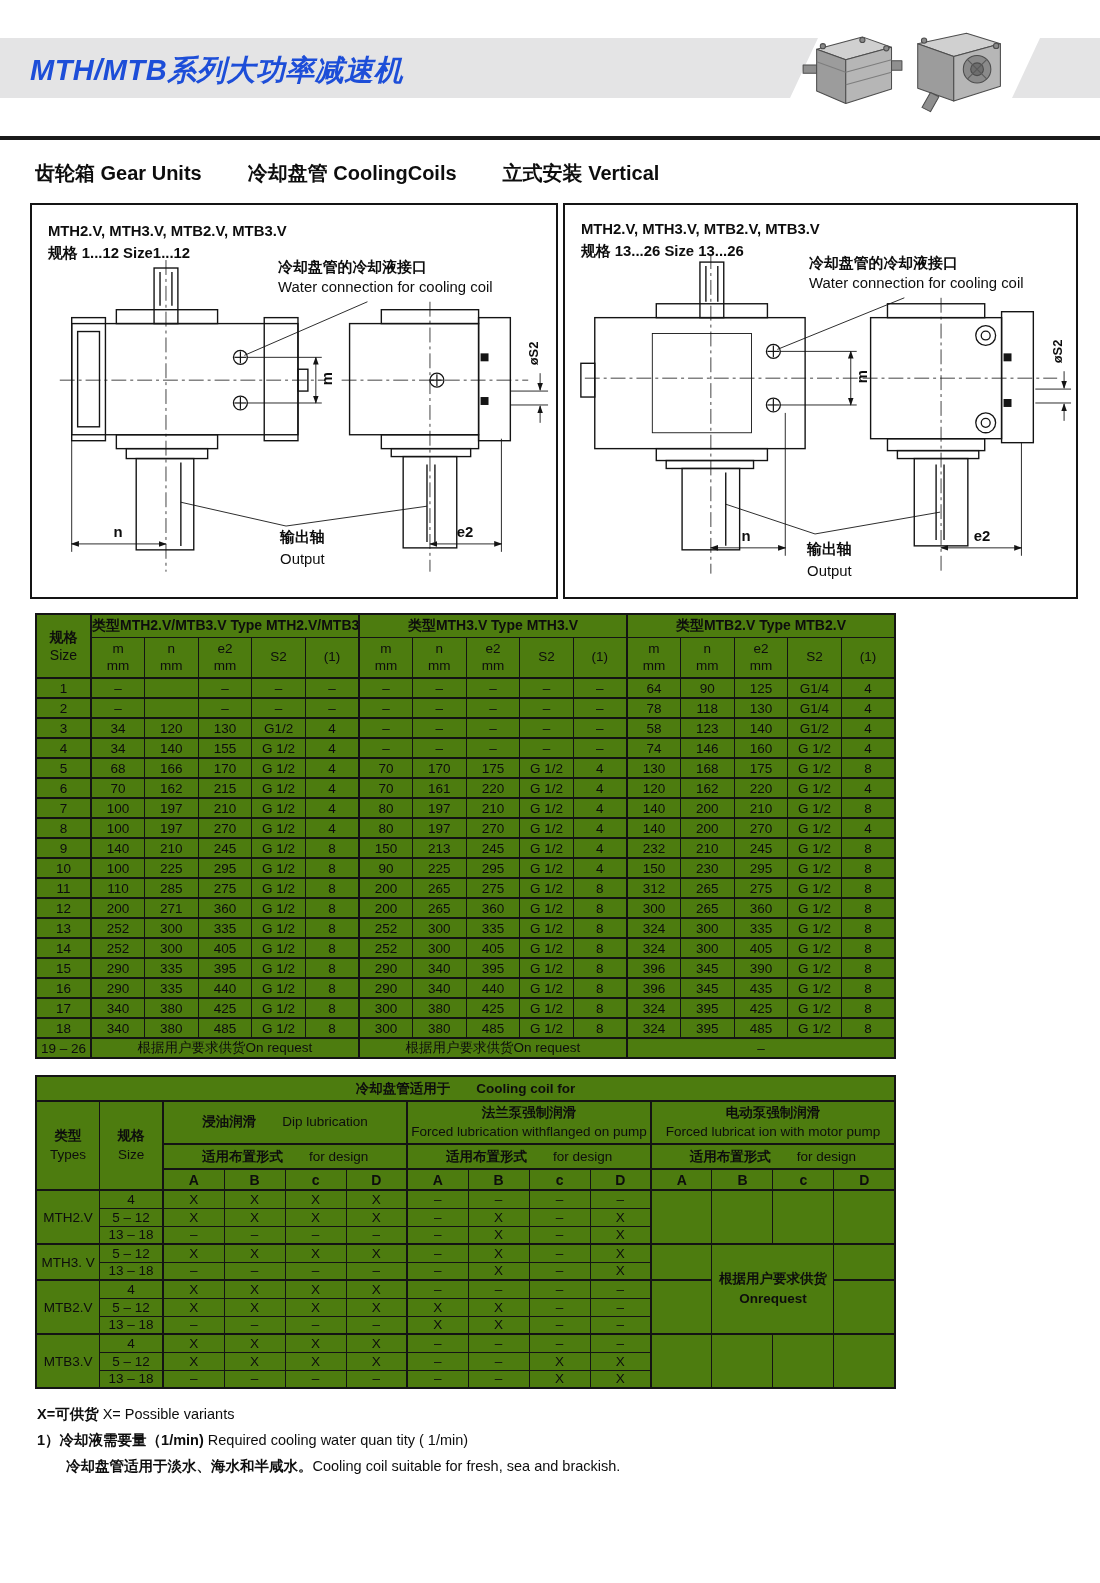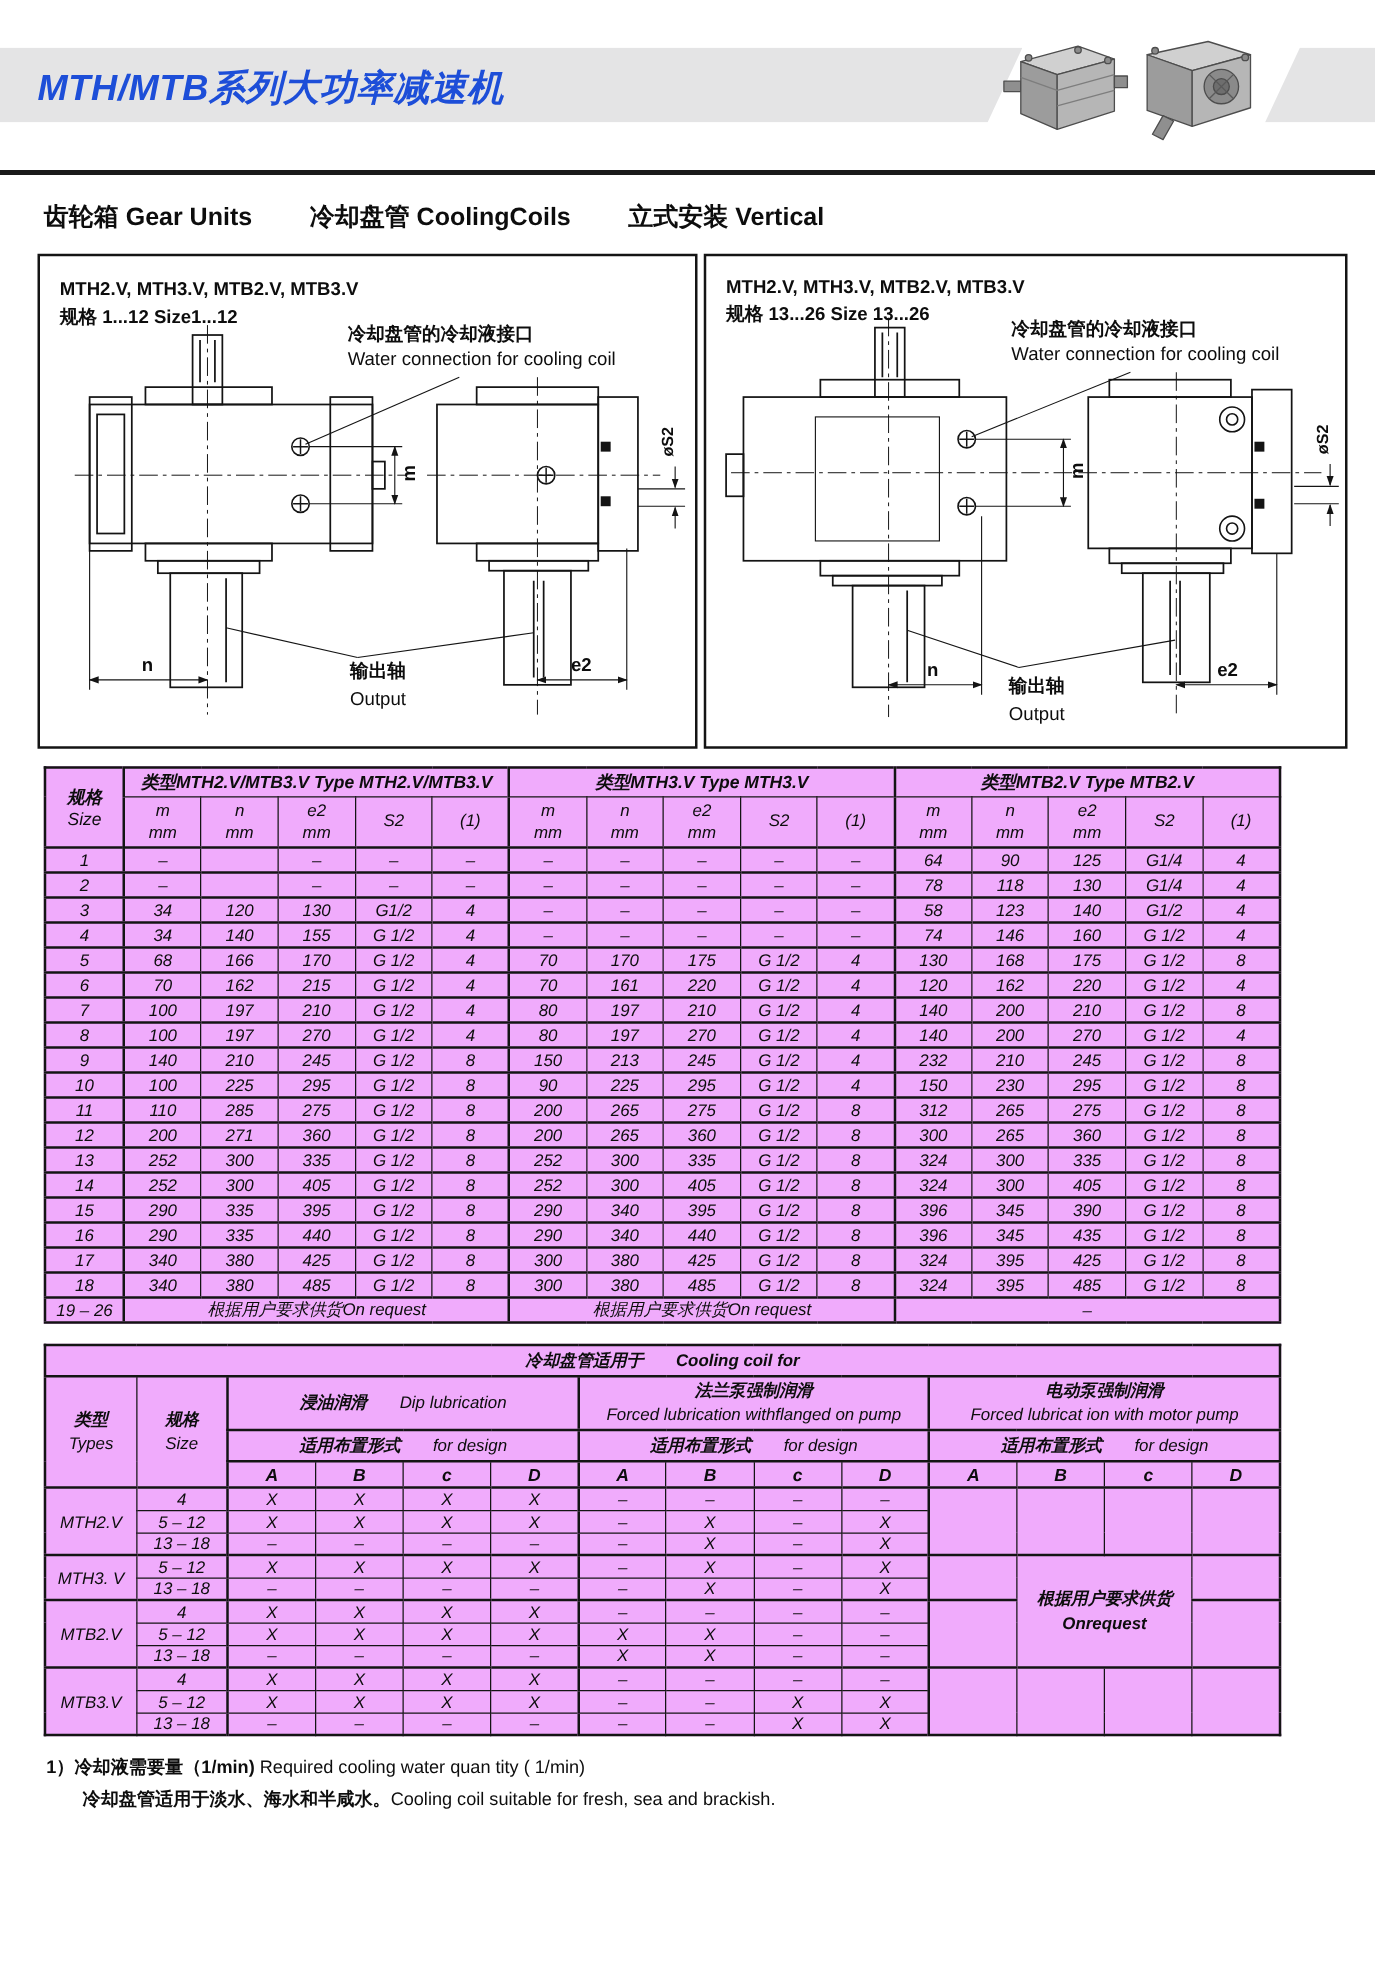--- a/index.html
+++ b/index.html
@@ -44,21 +44,21 @@
   .dwg .ol rect.fl { fill:#141414; stroke:none; }
   .dwg .thin rect, .dwg .thin line { fill:none; stroke:#141414; stroke-width:0.9; }
   .dwg .sym circle { fill:#ffffff; stroke:#141414; stroke-width:1.3; }
   .dwg .sym line { stroke:#141414; stroke-width:1.2; }
   .dwg .cl line { stroke:#141414; stroke-width:0.8; stroke-dasharray:15 4 3 4; }
   .dwg .dim line { stroke:#141414; stroke-width:0.9; fill:none; }
   .dwg text { fill:#0d0d0d; font-family:"Liberation Sans","DejaVu Sans",sans-serif; font-size:15px; }
   .dwg text.b { font-weight:bold; }
   .dwg text.s13 { font-size:13px; }
   
-  table { border-collapse:collapse; table-layout:fixed; width:990px; background:#f0abfc;font-style:italic; }
+  table { border-collapse:collapse; table-layout:fixed; width:861px; background:#4d7c0f; }
   .t1 { margin:14px 0 0 35px; border:2.5px solid #141414; }
   .t1 th, .t1 td {
     border:1px solid #141414; text-align:center; vertical-align:middle; padding:0;
     overflow:hidden; white-space:nowrap;
   }
   .t1 td { font-size:13.5px; height:20px; border-top-width:2px; border-bottom-width:2px; }
   .t1 .gl { border-left-width:2.5px; }
   .t1 .gt th { font-size:14px; font-weight:bold; height:23px; }
   .t1 .sh th { font-weight:normal; font-size:13.5px; height:41px; line-height:1.3; border-bottom-width:2.5px; }
   .t1 .sizehdr { font-size:14px; }
@@ -940,20 +940,23 @@
           <td class="gl">–</td>
           <td>–</td>
           <td>X</td>
           <td>X</td>
         </tr>
       </tbody>
   </table>
 
   <div class="fns">
     <div class="ln">
+      <span class="zh">X=可供货</span> <span>X= Possible variants</span>
+    </div>
+    <div class="ln">
       <span class="zh">1）冷却液需要量（1/min)</span><span> Required cooling water quan tity ( 1/min)</span>
     </div>
     <div class="ln ln3">
       <span class="zh">冷却盘管适用于淡水、海水和半咸水。</span><span>Cooling coil suitable for fresh, sea and brackish.</span>
     </div>
   </div>
 
 </div>
 
 </body></html>

